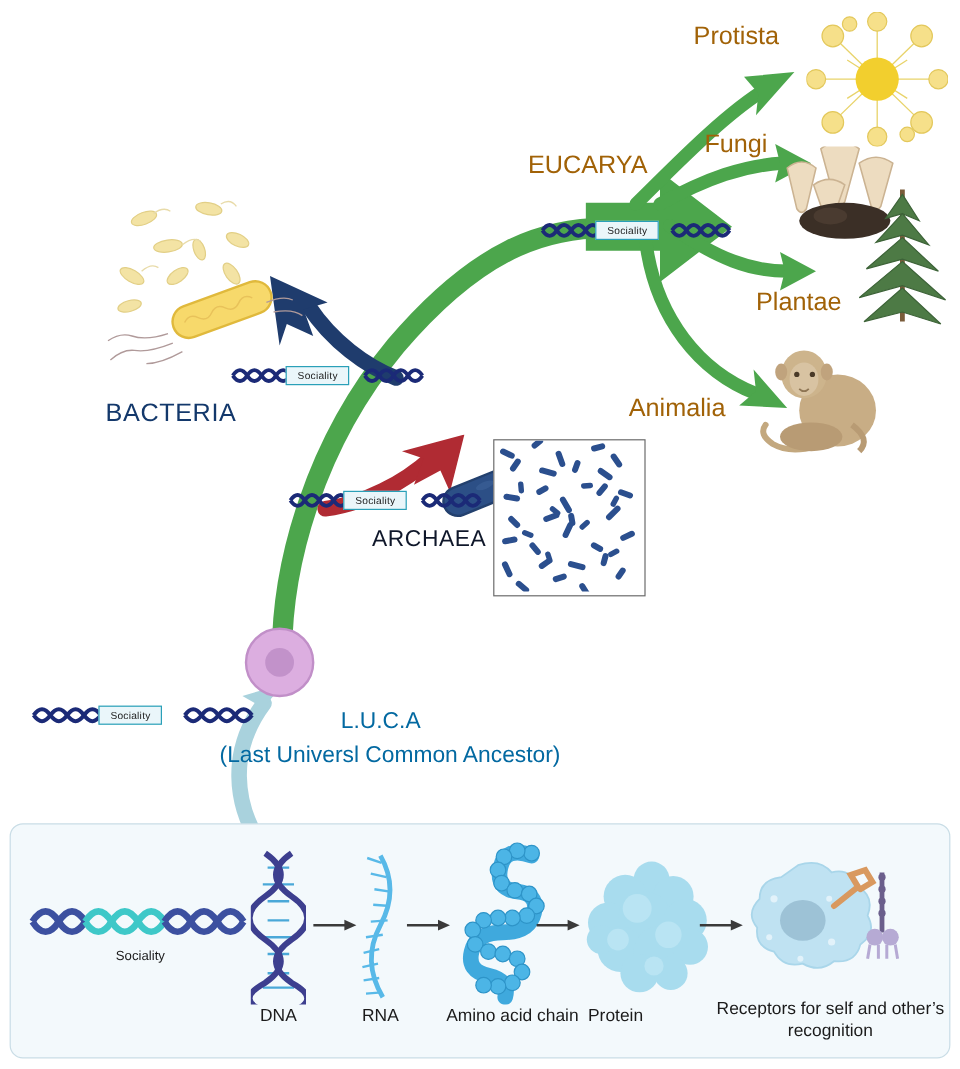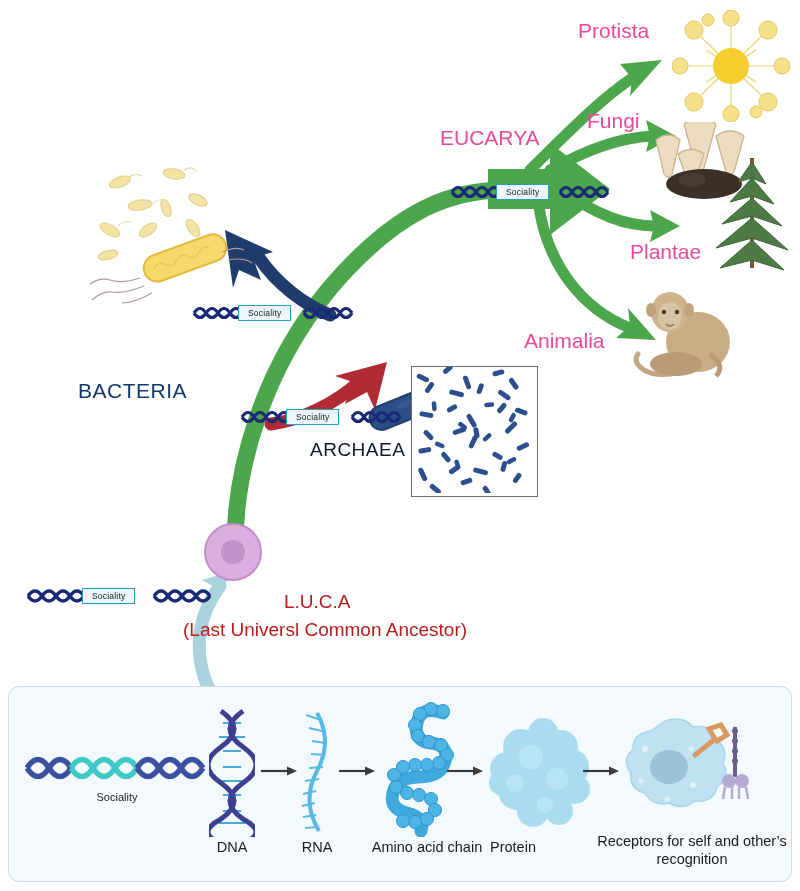--- a/index.html
+++ b/index.html
@@ -2,24 +2,24 @@
 <html><head>
 <meta charset="utf-8">
 <style>
   html,body{margin:0;padding:0;background:#fff;}
   body{width:800px;height:891px;position:relative;overflow:hidden;
        font-family:"Liberation Sans",sans-serif;}
   .abs{position:absolute;}
   .lbl{position:absolute;white-space:nowrap;line-height:1;}
 
   
-  .tx-green{color:#ec4899;font-size:21px;}
+  .tx-green{color:#a16207;font-size:21px;}
   .tx-navy{color:#13386b;font-size:21px;letter-spacing:.5px;}
   .tx-red{color:#0f172a;font-size:19px;letter-spacing:.5px;}
-  .tx-black{color:#b91c1c;font-size:19px;}
+  .tx-black{color:#0369a1;font-size:19px;}
 
   
   .gene{position:absolute;height:26px;display:flex;align-items:center;}
   .gene .box{
       border:1.4px solid #2aa0b8;background:#eaf6fa;
       font-size:8.5px;color:#1b1b1b;padding:3px 9px;
       position:relative;z-index:3;line-height:1;letter-spacing:.2px;}
   .gene svg{position:absolute;top:50%;transform:translateY(-50%);z-index:2;}
 
   
@@ -69,21 +69,21 @@
 
   <path d="M58 180 C 66 246, 104 290, 150 308" stroke="#4ca64c" stroke-width="11" fill="none" stroke-linecap="round"></path>
   <path d="M176 320 L136 318 L150 306 L148 288 Z" fill="#4ca64c"></path>
 </svg>
 
 <div class="lbl tx-green" style="left:578px;top:20px;">Protista</div>
 <div class="lbl tx-green" style="left:587px;top:110px;text-align:right;">Fungi</div>
 <div class="lbl tx-green" style="left:630px;top:241px;">Plantae</div>
 <div class="lbl tx-green" style="left:524px;top:294px;margin-top:36px;">Animalia</div>
 <div class="lbl tx-green" style="left:440px;top:127px;">EUCARYA</div>
-<div class="lbl tx-navy" style="left:78px;top:334px;margin-top:46px;">BACTERIA</div>
+<div class="lbl tx-navy" style="left:88px;top:334px;">BACTERIA</div>
 <div class="lbl tx-red" style="left:310px;top:440px;">ARCHAEA</div>
 
 <svg class="abs" style="left:88px;top:160px;" width="185" height="145">
   <g fill="#f3e3a4" stroke="#e2cf86" stroke-width="1">
     <ellipse cx="32" cy="22" rx="11" ry="5" transform="rotate(-20 32 22)"></ellipse>
     <ellipse cx="86" cy="14" rx="11" ry="5" transform="rotate(10 86 14)"></ellipse>
     <ellipse cx="52" cy="45" rx="12" ry="5" transform="rotate(-8 52 45)"></ellipse>
     <ellipse cx="110" cy="40" rx="10" ry="5" transform="rotate(25 110 40)"></ellipse>
     <ellipse cx="78" cy="48" rx="9" ry="4.5" transform="rotate(70 78 48)"></ellipse>
     <ellipse cx="22" cy="70" rx="11" ry="5" transform="rotate(30 22 70)"></ellipse>

